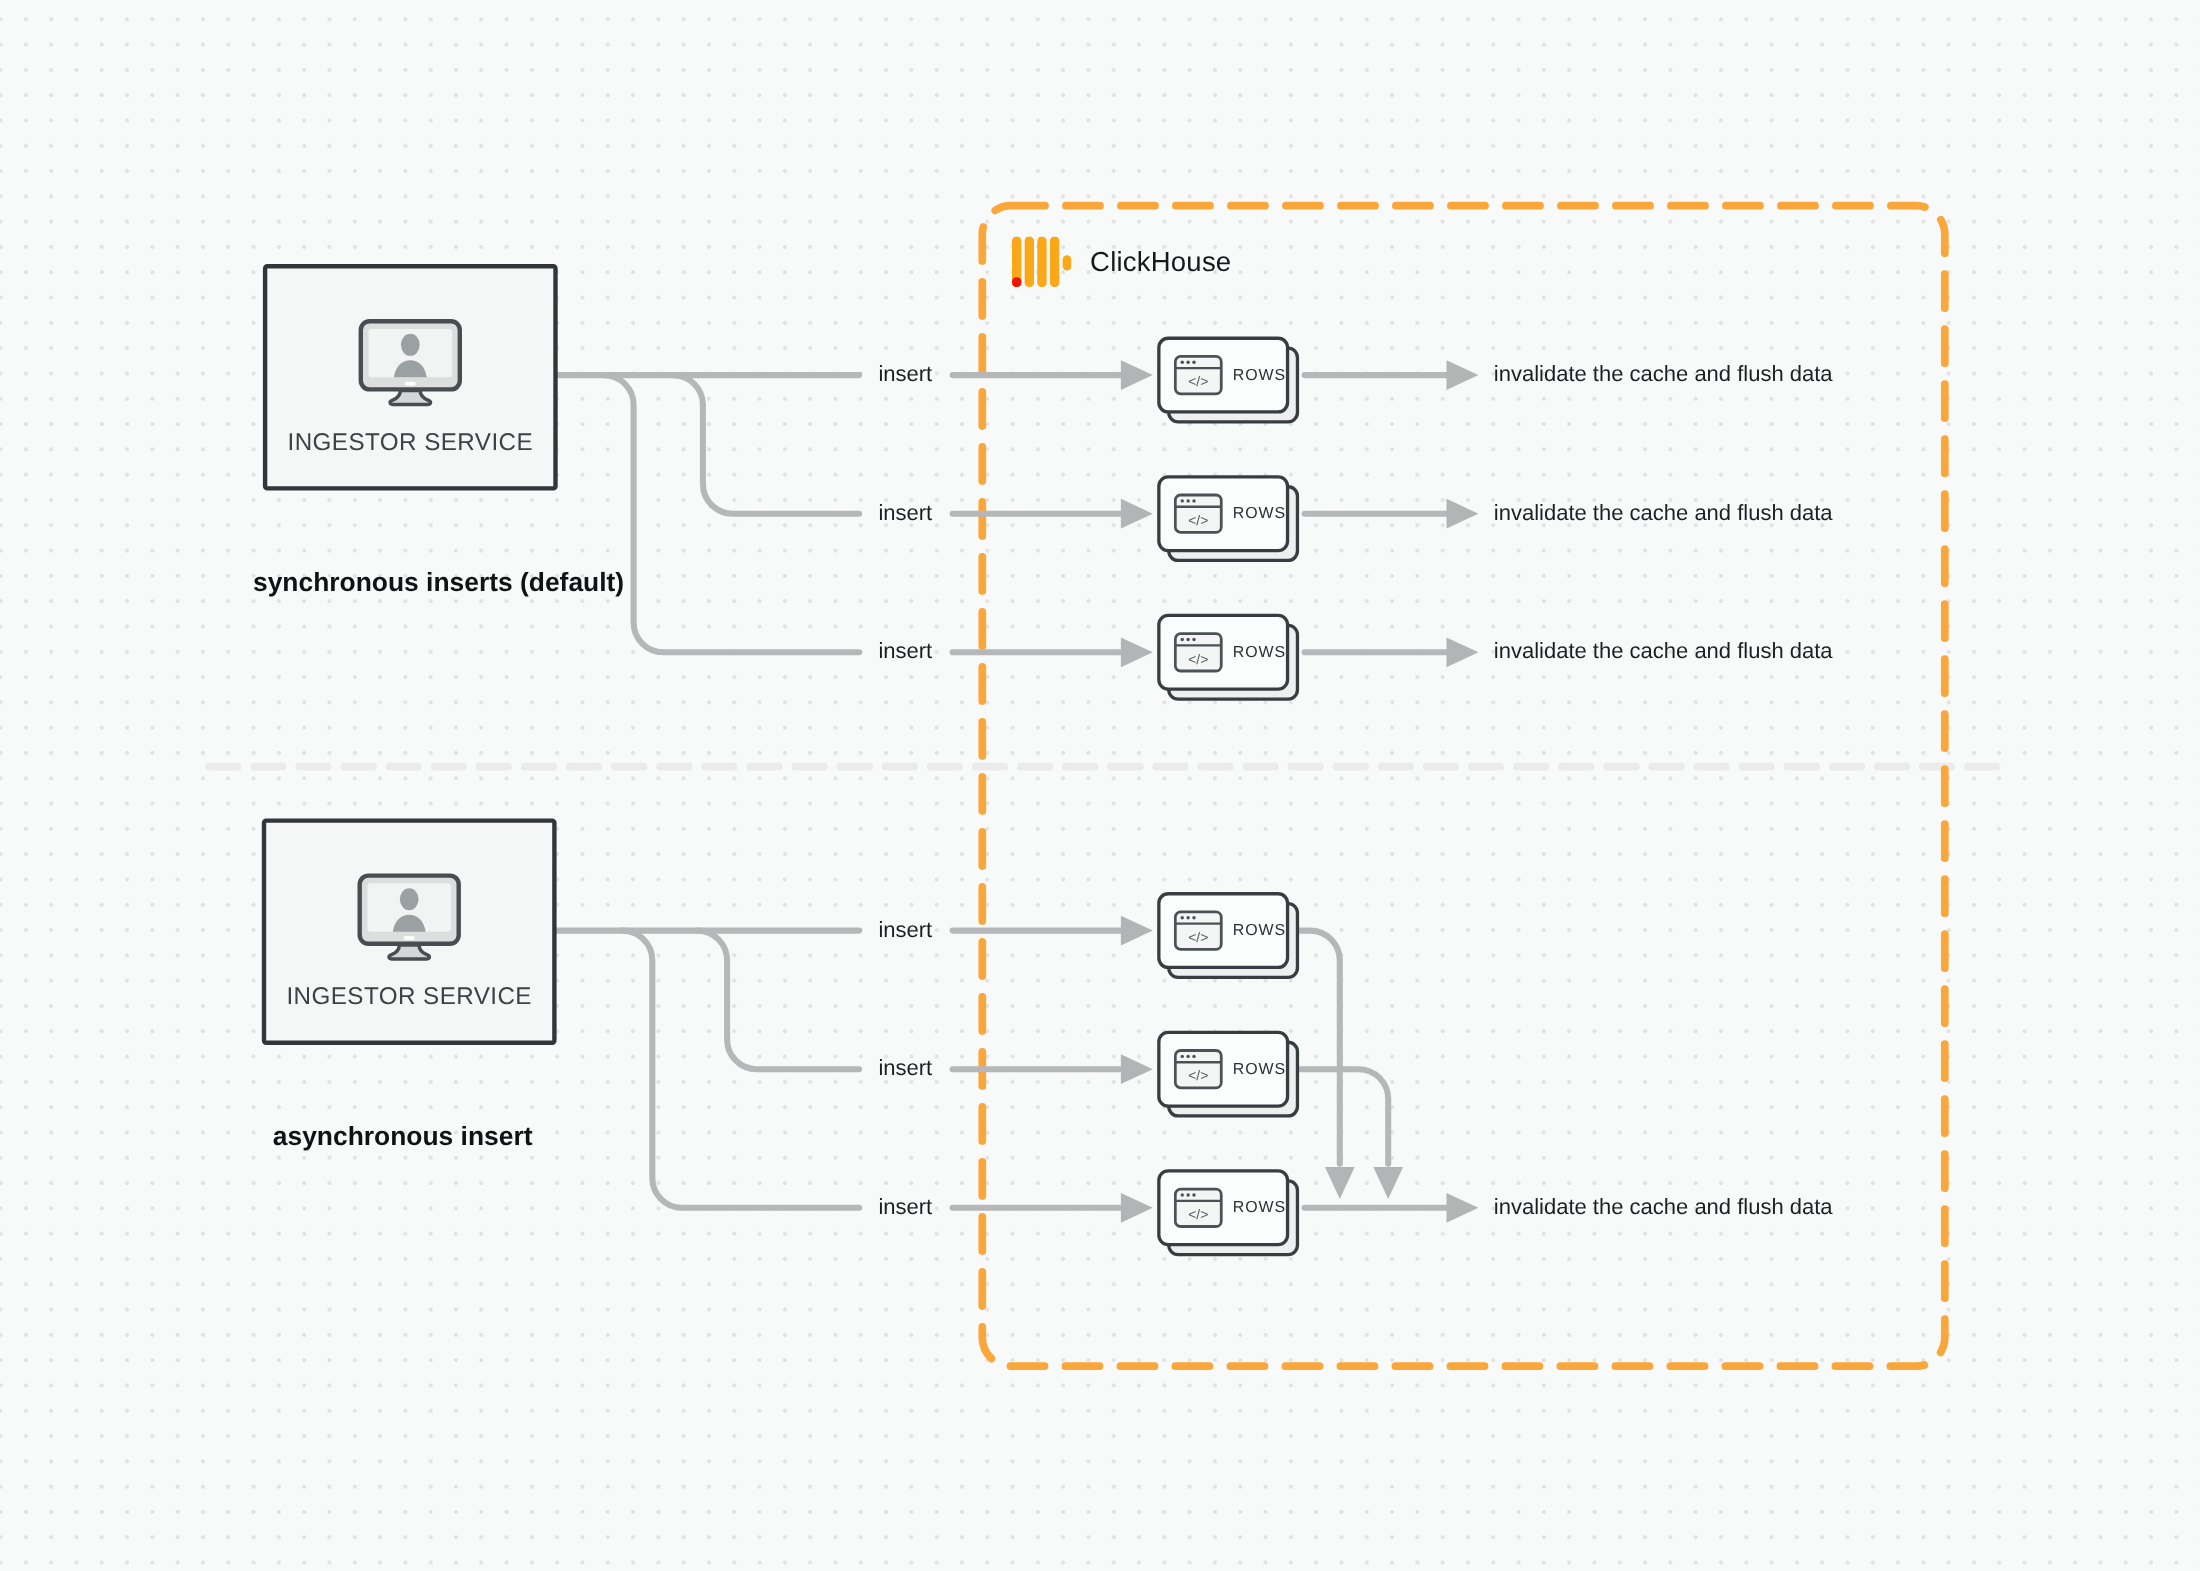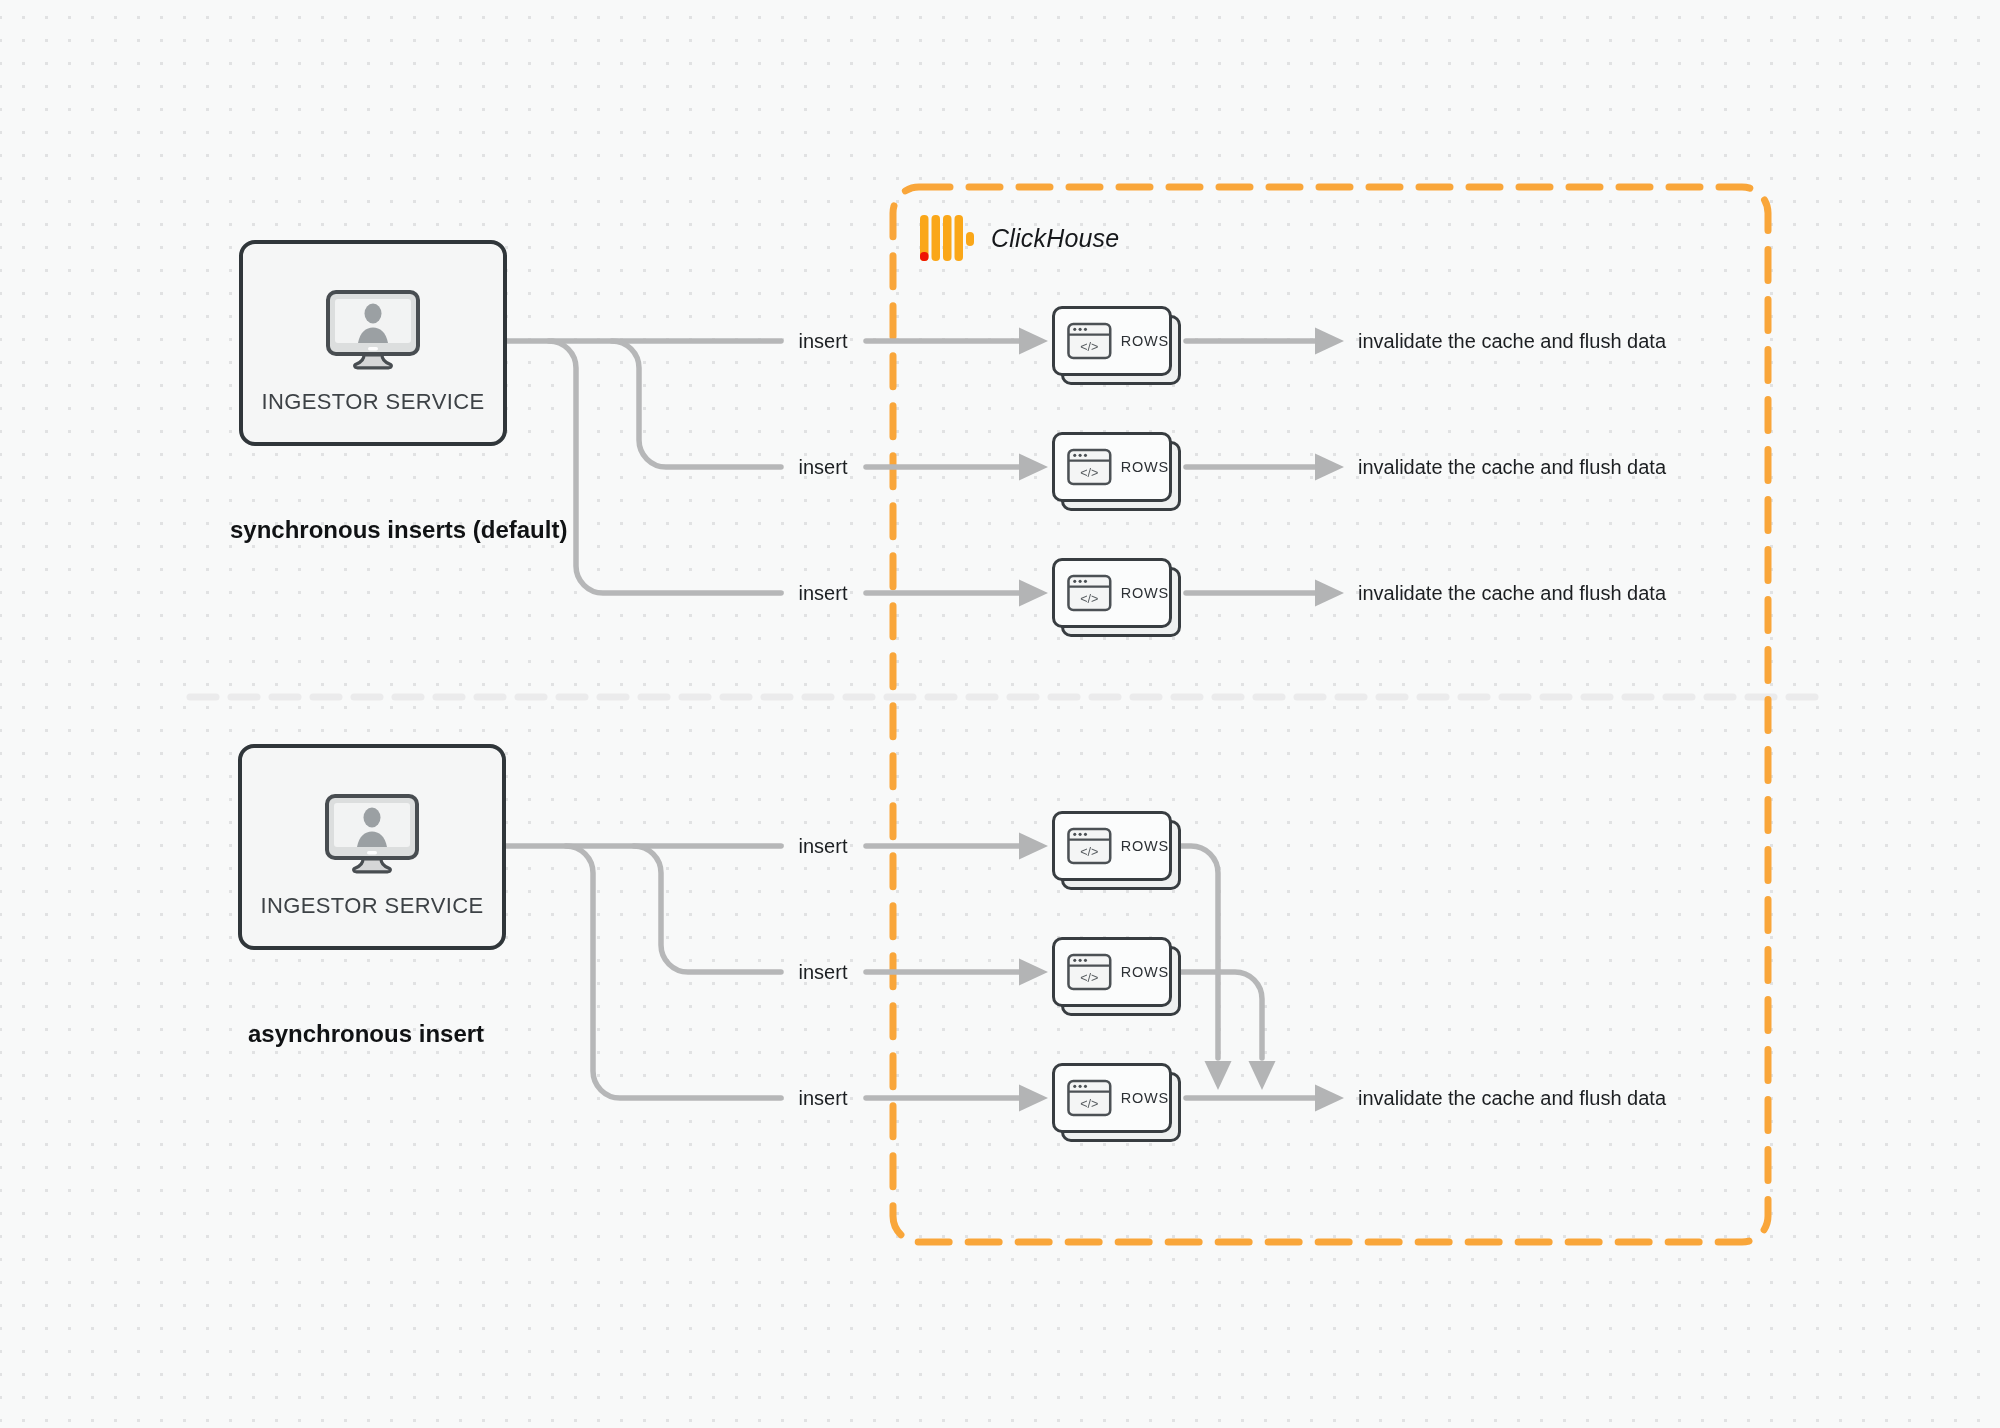--- a/index.html
+++ b/index.html
@@ -12,27 +12,27 @@
   .canvas {
     position: relative; width: 2000px; height: 1428px;
     background-color: #f8f9f9;
     background-image: radial-gradient(circle, #e1e2e3 1.6px, rgba(0,0,0,0) 2px);
     background-size: 23px 23px;
     background-position: 12px 6px;
   }
   svg.wires { position: absolute; left: 0; top: 0; }
 
   
-  .ch-header { position: absolute; left: 920px; top: 215px; display: flex; align-items: center; gap: 17px; font-style: italic; }
+  .ch-header { position: absolute; left: 920px; top: 215px; display: flex; align-items: center; gap: 17px; }
   .ch-title { font-size: 25px; font-weight: 500; color: #16181b; letter-spacing: 0.2px; }
 
   
   .service {
     position: absolute; width: 268px; height: 206px; box-sizing: border-box;
-    background: #f5f6f6; border: 4.5px solid #30363a; border-radius: 16px;
+    background: #f5f6f6; border: 4.5px solid #30363a; border-radius: 4px;
     display: flex; flex-direction: column; align-items: center; justify-content: center;
     gap: 13px; padding-top: 16px;
   }
   .service-label { font-size: 22px; color: #3d4246; letter-spacing: 0.4px; }
 
   
   .caption { position: absolute; font-size: 24px; font-weight: 700; color: #101214; }
 
   
   .lbl { position: absolute; font-size: 20px; color: #1c1f22; white-space: nowrap; }

